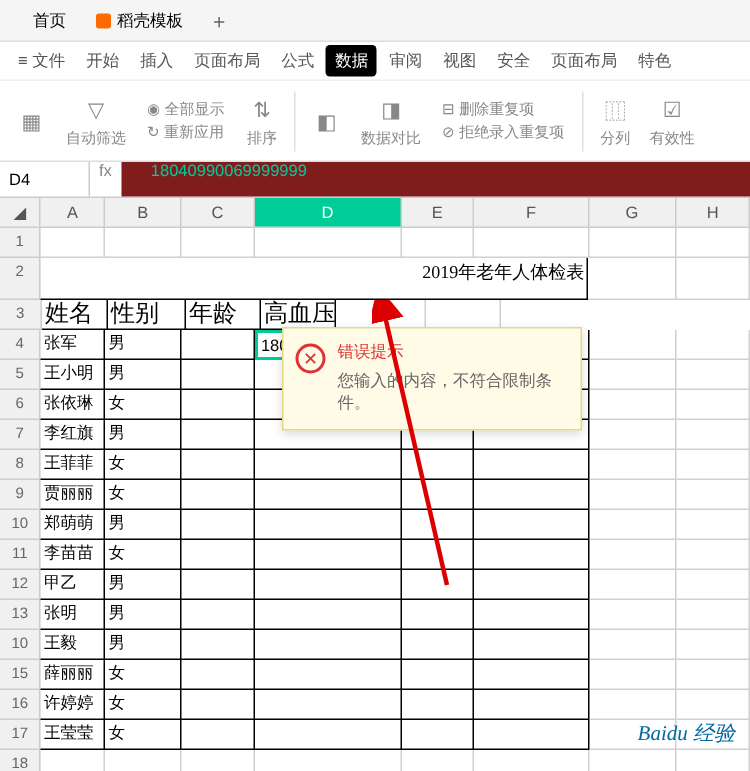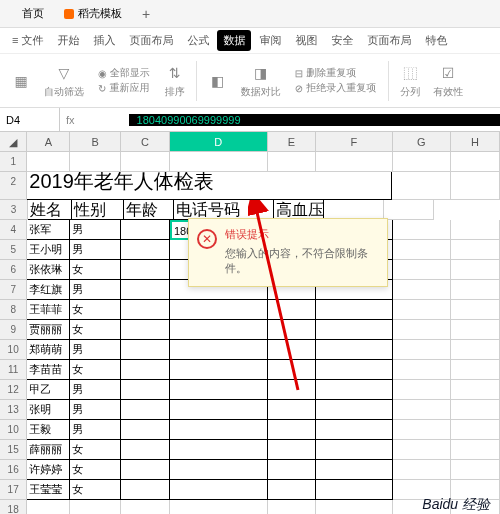--- a/index.html
+++ b/index.html
@@ -14,44 +14,44 @@
 .menubar { height: 26px; display: flex; align-items: center; padding: 0 6px; gap: 2px; font-size: 11px; color: #555; border-bottom: 1px solid #eee; }
 .menubar span { padding: 3px 6px; }
 .menubar span.wj::before { content:"≡ "; }
 .menubar .active { background: #000000; color: #fff; border-radius: 3px; }
 .toolbar { height: 54px; display: flex; align-items: center; padding: 2px 6px; gap: 4px; border-bottom: 1px solid #ddd; color: #888; font-size: 10px; }
 .tgroup { display: flex; flex-direction: column; align-items: center; gap: 1px; padding: 0 4px; }
 .tgroup .ticon { width: 22px; height: 22px; display:flex; align-items:center; justify-content:center; font-size:14px; }
 .tgroup.dbl { flex-direction: column; align-items: flex-start; padding:0 6px; }
 .tgroup.dbl .trow { display:flex; align-items:center; gap:3px; }
 .sep { width:1px; height:40px; background:#e0e0e0; margin:0 2px; }
-.formula { height: 24px; display: flex; align-items: center; border-bottom: 1px solid #ccc; font-size: 11px; }
+.formula { height: 24px; display: flex; border-bottom: 1px solid #ccc; font-size: 11px; }
 .cellref { width: 60px; padding: 0 6px; border-right: 1px solid #ccc; height:100%; display:flex; align-items:center; }
 .fx { padding: 0 6px; color: #888; }
-.fval { flex:1; padding: 0 8px; color:#0c9; background:#000000;margin-left:48px; }
+.fval { flex:1; padding: 0 20px; color:#0c9; background:#7f1d1d; }
 .sheet { position: relative; }
 .colhdr { display: flex; height: 20px; background: #f0f0f0; border-bottom:1px solid #ccc; }
 .colhdr div { border-right: 1px solid #ccc; text-align:center; font-size:11px; color:#555; line-height:20px; }
 .colhdr .rh { width: 28px; }
 .rows { }
 .row { display:flex; height:20px; }
 .row .rh { width:28px; background:#f0f0f0; border-right:1px solid #ccc; border-bottom:1px solid #ccc; text-align:center; font-size:10px; color:#666; line-height:20px; }
 .cell { border-right:1px solid #d0d0d0; border-bottom:1px solid #d0d0d0; padding:0 2px; font-size:11px; line-height:19px; overflow:hidden; white-space:nowrap; }
 .cell.b { border-color:#000; }
 .wA{width:44px}.wB{width:52px}.wC{width:50px}.wD{width:100px}.wE{width:50px}.wF{width:78px}.wG{width:60px}.wH{width:50px}
-.title { text-align:left; font-size:20px; font-weight:400; }
+.title { text-align:right; font-size:12px; font-weight:400;font-family:Liberation Serif, serif; }
 .hdrcell { font-size:16px; }
 .selcell { border:2px solid #0c9 !important; background:#fff; position:relative; text-align:right; }
 .colhdr .selcol { background:#0c9; color:#fff; }
 .errbox { position:absolute; left:188px; top:218px; width:200px; background:#fffbe6; border:1px solid #e6d88a; padding:8px 10px 10px 36px; font-size:11px; box-shadow:0 2px 6px rgba(0,0,0,0.15); }
 .errbox .xicon { position:absolute; left:8px; top:10px; width:20px; height:20px; border:2px solid #d33; border-radius:50%; color:#d33; text-align:center; line-height:17px; font-size:12px; }
 .errbox .etitle { color:#d33; font-weight:500; margin-bottom:4px; }
 .errbox .emsg { color:#666; }
 .arrow { position:absolute; pointer-events:none; }
-.watermark { position:absolute; right:10px; bottom:0; color:#0f172a; font-size:14px; font-style:italic; }
+.watermark { position:absolute; right:10px; bottom:16px; color:#0369a1; font-size:14px; font-style:italic;font-family:Liberation Serif, serif; }
 </style>
 </head>
 <body>
 
 <div class="titlebar">
   <div class="tab">
       <span>首页</span>
     </div>
   <div class="tab">
       <span class="dot o"></span>
@@ -159,21 +159,20 @@
         <div class="rh">2</div>
         <div class="cell b title" style="width: 374px;">2019年老年人体检表</div>
         <div class="cell wG"></div>
         <div class="cell wH"></div>
       </div>
       <div class="row">
         <div class="rh">3</div>
         <div class="cell wA hdrcell b">姓名</div>
         <div class="cell wB hdrcell b">性别</div>
         <div class="cell wC hdrcell b">年龄</div>
-        <div class="cell wD hdrcell b">电话号码</div>
         <div class="cell wE hdrcell b">高血压</div>
         <div class="cell wG"></div>
         <div class="cell wH"></div>
       </div>
       <div class="row">
         <div class="rh">4</div>
         <div class="cell wA b">张军</div>
         <div class="cell wB b">男</div>
         <div class="cell wC b"></div>
         <div class="cell wD selcell b">1804099006999999</div>

